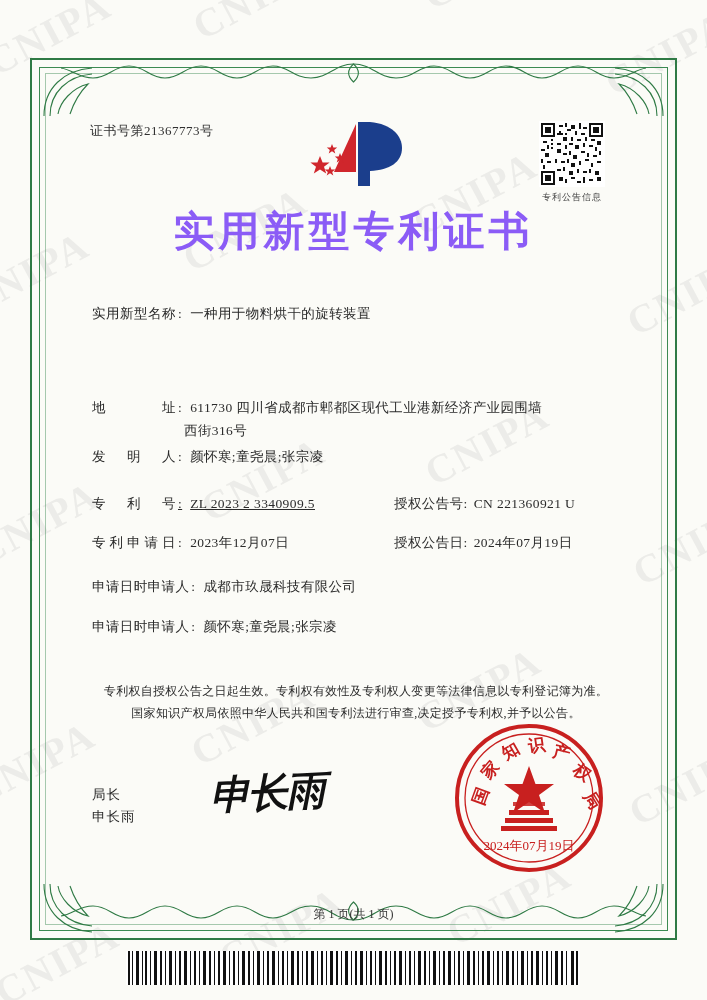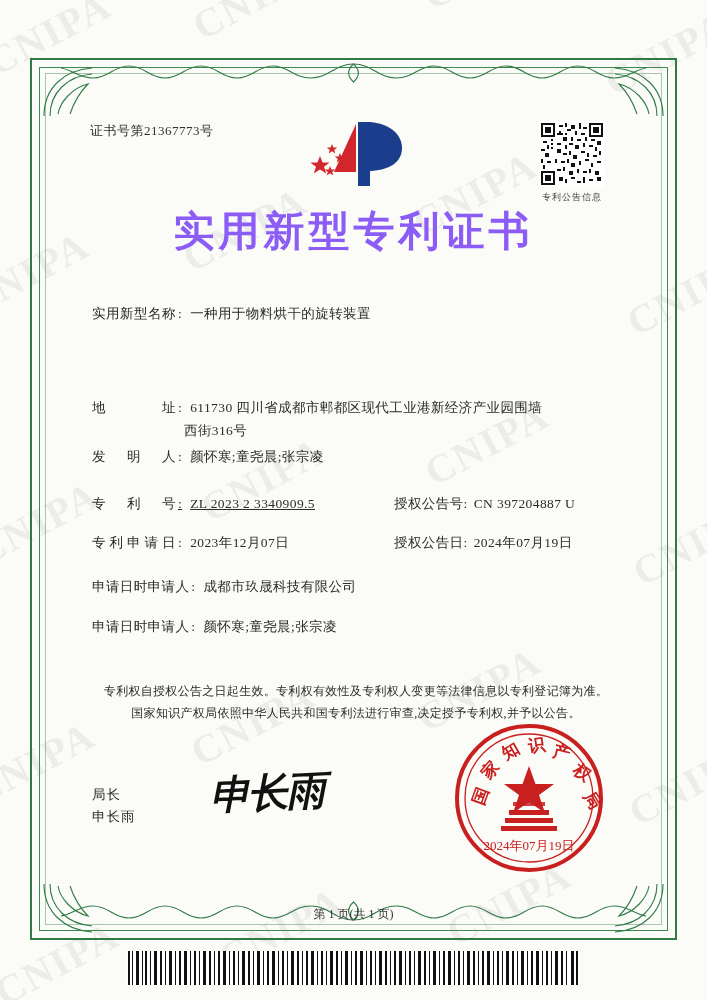--- a/index.html
+++ b/index.html
@@ -447,21 +447,21 @@
   </div>
 
   <div class="field" style="left:92px; top:440px;">
     <span class="label w6">发  明  人</span><span class="sep">:</span><span class="value">颜怀寒;童尧晨;张宗凌</span>
   </div>
 
   <div class="field" style="left:92px; top:487px;text-decoration:underline;">
     <span class="label w6">专  利  号</span><span class="sep">:</span><span class="value">ZL 2023 2 3340909.5</span>
   </div>
   <div class="field" style="left:394px; top:487px;">
-    <span>授权公告号:</span><span class="value">CN 397204887 U</span>
+    <span>授权公告号:</span><span class="value">CN 221360921 U</span>
   </div>
 
   <div class="field" style="left:92px; top:526px;">
     <span class="label w6">专利申请日</span><span class="sep">:</span><span class="value">2023年12月07日</span>
   </div>
   <div class="field" style="left:394px; top:526px;">
     <span>授权公告日:</span><span class="value">2024年07月19日</span>
   </div>
 
   <div class="field" style="left:92px; top:570px;">

